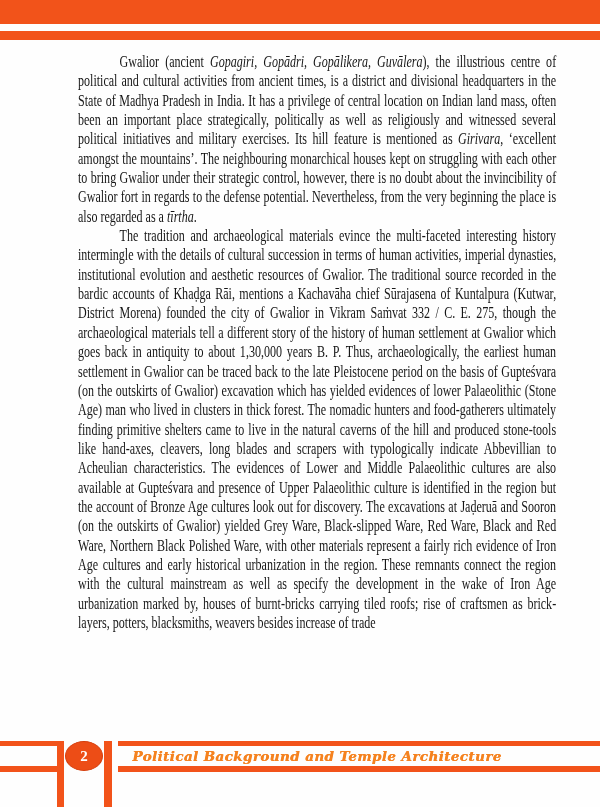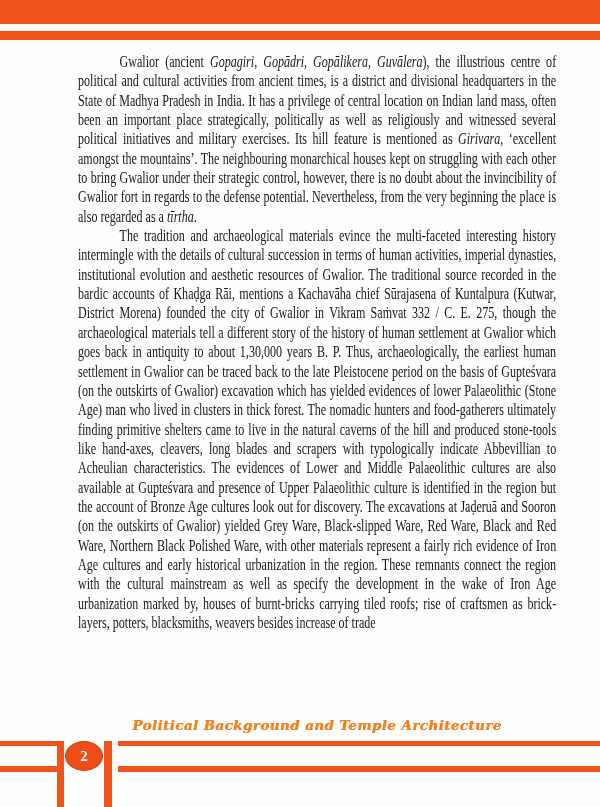--- a/index.html
+++ b/index.html
@@ -38,21 +38,21 @@
     position:absolute;left:65px;top:741px;width:38px;height:30px;
     background:var(--badge);border:1px solid #d43f0e;border-radius:50%;
     box-sizing:border-box;
     display:flex;align-items:center;justify-content:center;
   }
   .page-badge span{
     color:#fff;font-weight:bold;font-size:15px;line-height:1;
     font-family:"Liberation Serif", serif;
   }
   .footer-title{
-    position:absolute;left:112px;top:715px;width:410px;height:20px;
+    position:absolute;left:112px;top:746px;width:410px;height:20px;
     display:flex;align-items:center;justify-content:center;
     color:var(--title);
     font-family:"DejaVu Serif", serif;
     font-style:italic;font-weight:bold;font-size:13.5px;letter-spacing:.4px;
     white-space:nowrap;
     text-shadow:.4px 0 0 var(--title);
     text-align:center;
   }
 </style>
 </head>

